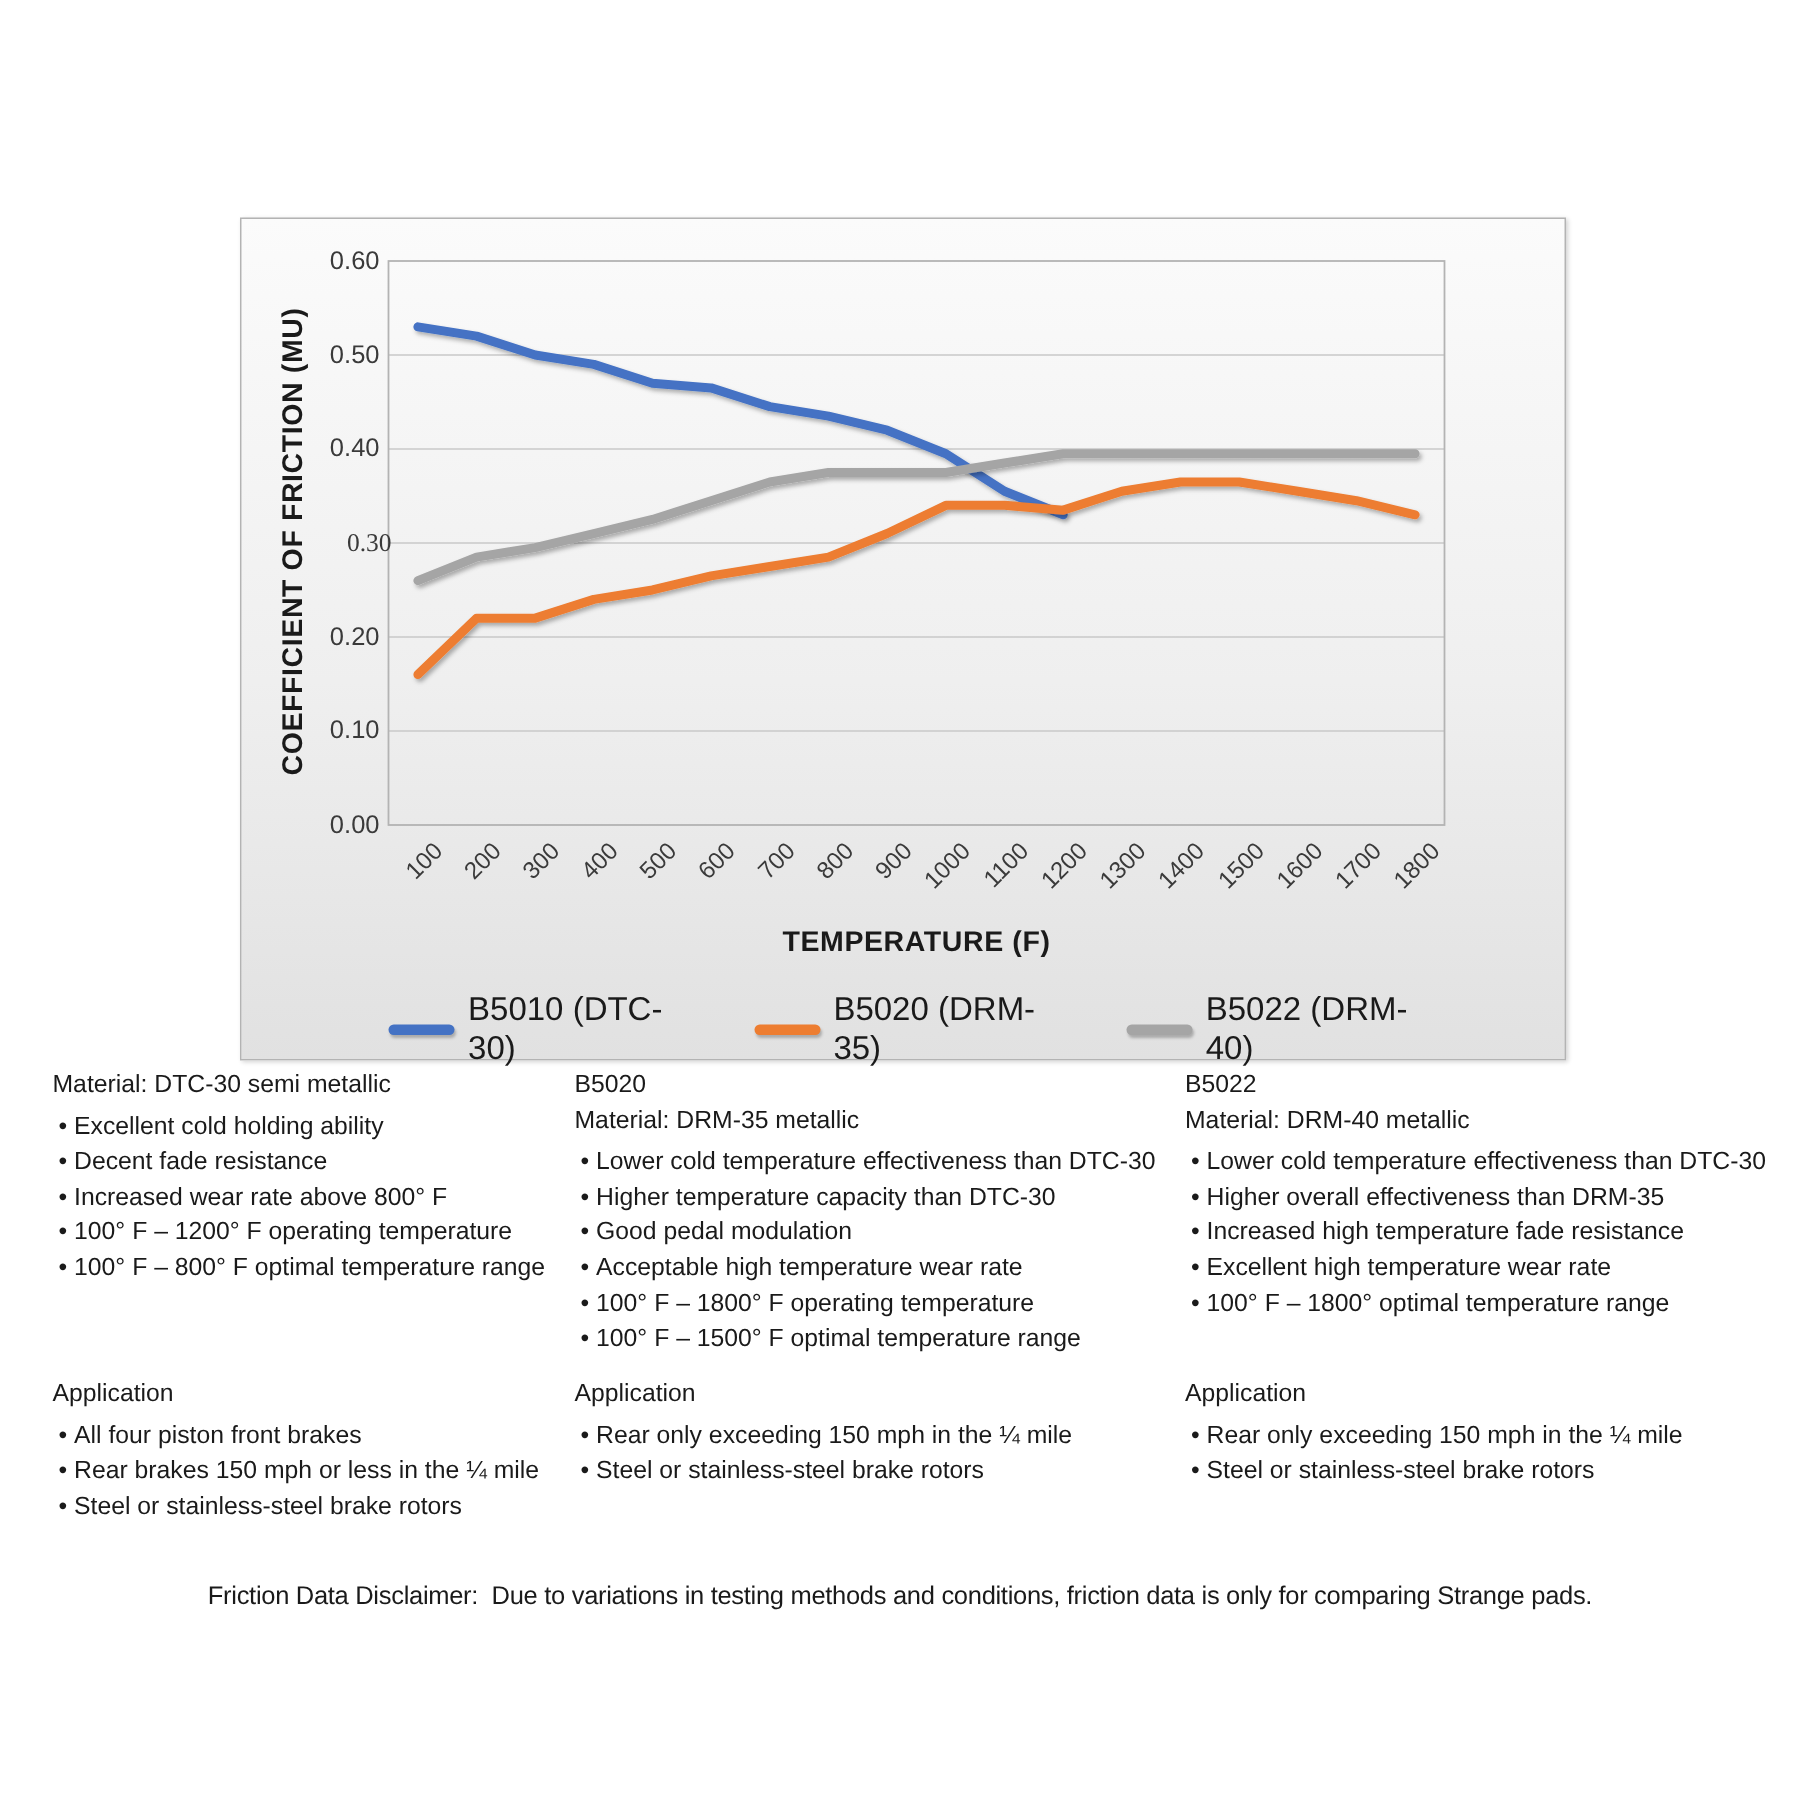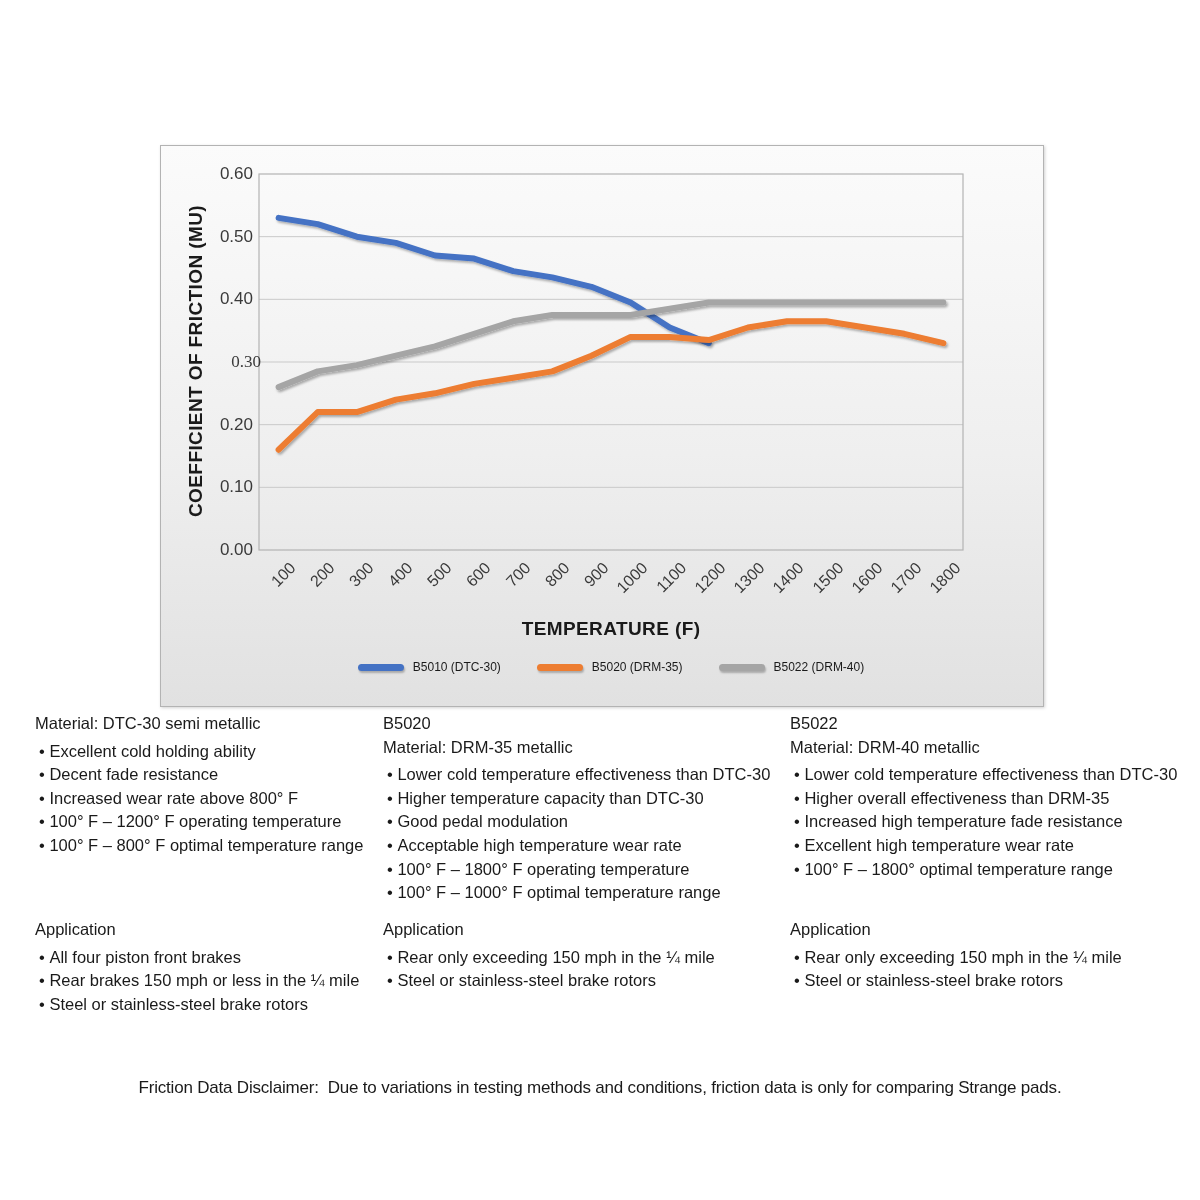--- a/index.html
+++ b/index.html
@@ -27,34 +27,34 @@
   .ytick {
     position:absolute; font-size:17px; line-height:20px; color:#3a3a3a; text-align:right;margin-left:25px;
   }
   .xtick {
     position:absolute; font-size:16px; line-height:18px; color:#3a3a3a;
     transform-origin:100% 0; transform:rotate(-45deg); white-space:nowrap;
   }
   .legend {
     position:absolute; left:98px; top:514px; width:704px;
     display:flex; justify-content:center; align-items:center; gap:36px;
-    font-size:12px; color:#1a1a1a;
+    font-size:22px; color:#1a1a1a;
   }
   .legend-item { display:flex; align-items:center; gap:9px; }
   .swatch { width:46px; height:7px; border-radius:4px; box-shadow:1px 2px 2px rgba(0,0,0,0.25); }
   
   #columns { position:absolute; left:0; top:712px; width:1200px; font-size:16.5px; line-height:23.6px; }
   .pcol { position:absolute; top:0; }
   .pcol .spec { min-height:206px; }
   .pcol ul { margin:4px; padding:0; list-style:none; }
   .pcol li { padding-left:15px; text-indent:-15px; }
   .pcol li::before { content:"•\00a0"; }
   
   .disclaimer {
-    position:absolute; left:0; top:1078px; width:1200px; text-align:center;
+    position:absolute; left:0; top:1054px; width:1200px; text-align:center;
     font-size:17px; letter-spacing:-0.2px; white-space:pre-wrap; color:#1a1a1a;
   }
 </style>
 </head>
 <body>
 
 <div class="page">
 
   <div class="chart-box">
     <svg id="chart-svg" width="882" height="560" viewBox="0 0 882 560">
@@ -144,21 +144,21 @@
       <div class="pcol" style="left: 383px; width: 404px;">
         <div class="spec">
           <div>B5020</div>
           <div>Material: DRM-35 metallic</div>
           <ul>
             <li>Lower cold temperature effectiveness than DTC-30</li>
             <li>Higher temperature capacity than DTC-30</li>
             <li>Good pedal modulation</li>
             <li>Acceptable high temperature wear rate</li>
             <li>100° F – 1800° F operating temperature</li>
-            <li>100° F – 1000° F optimal temperature range</li>
+            <li>100° F – 1500° F optimal temperature range</li>
           </ul>
         </div>
         <div class="app">
           <div>Application</div>
           <ul>
             <li>Rear only exceeding 150 mph in the ¼ mile</li>
             <li>Steel or stainless-steel brake rotors</li>
           </ul>
         </div>
       </div>

